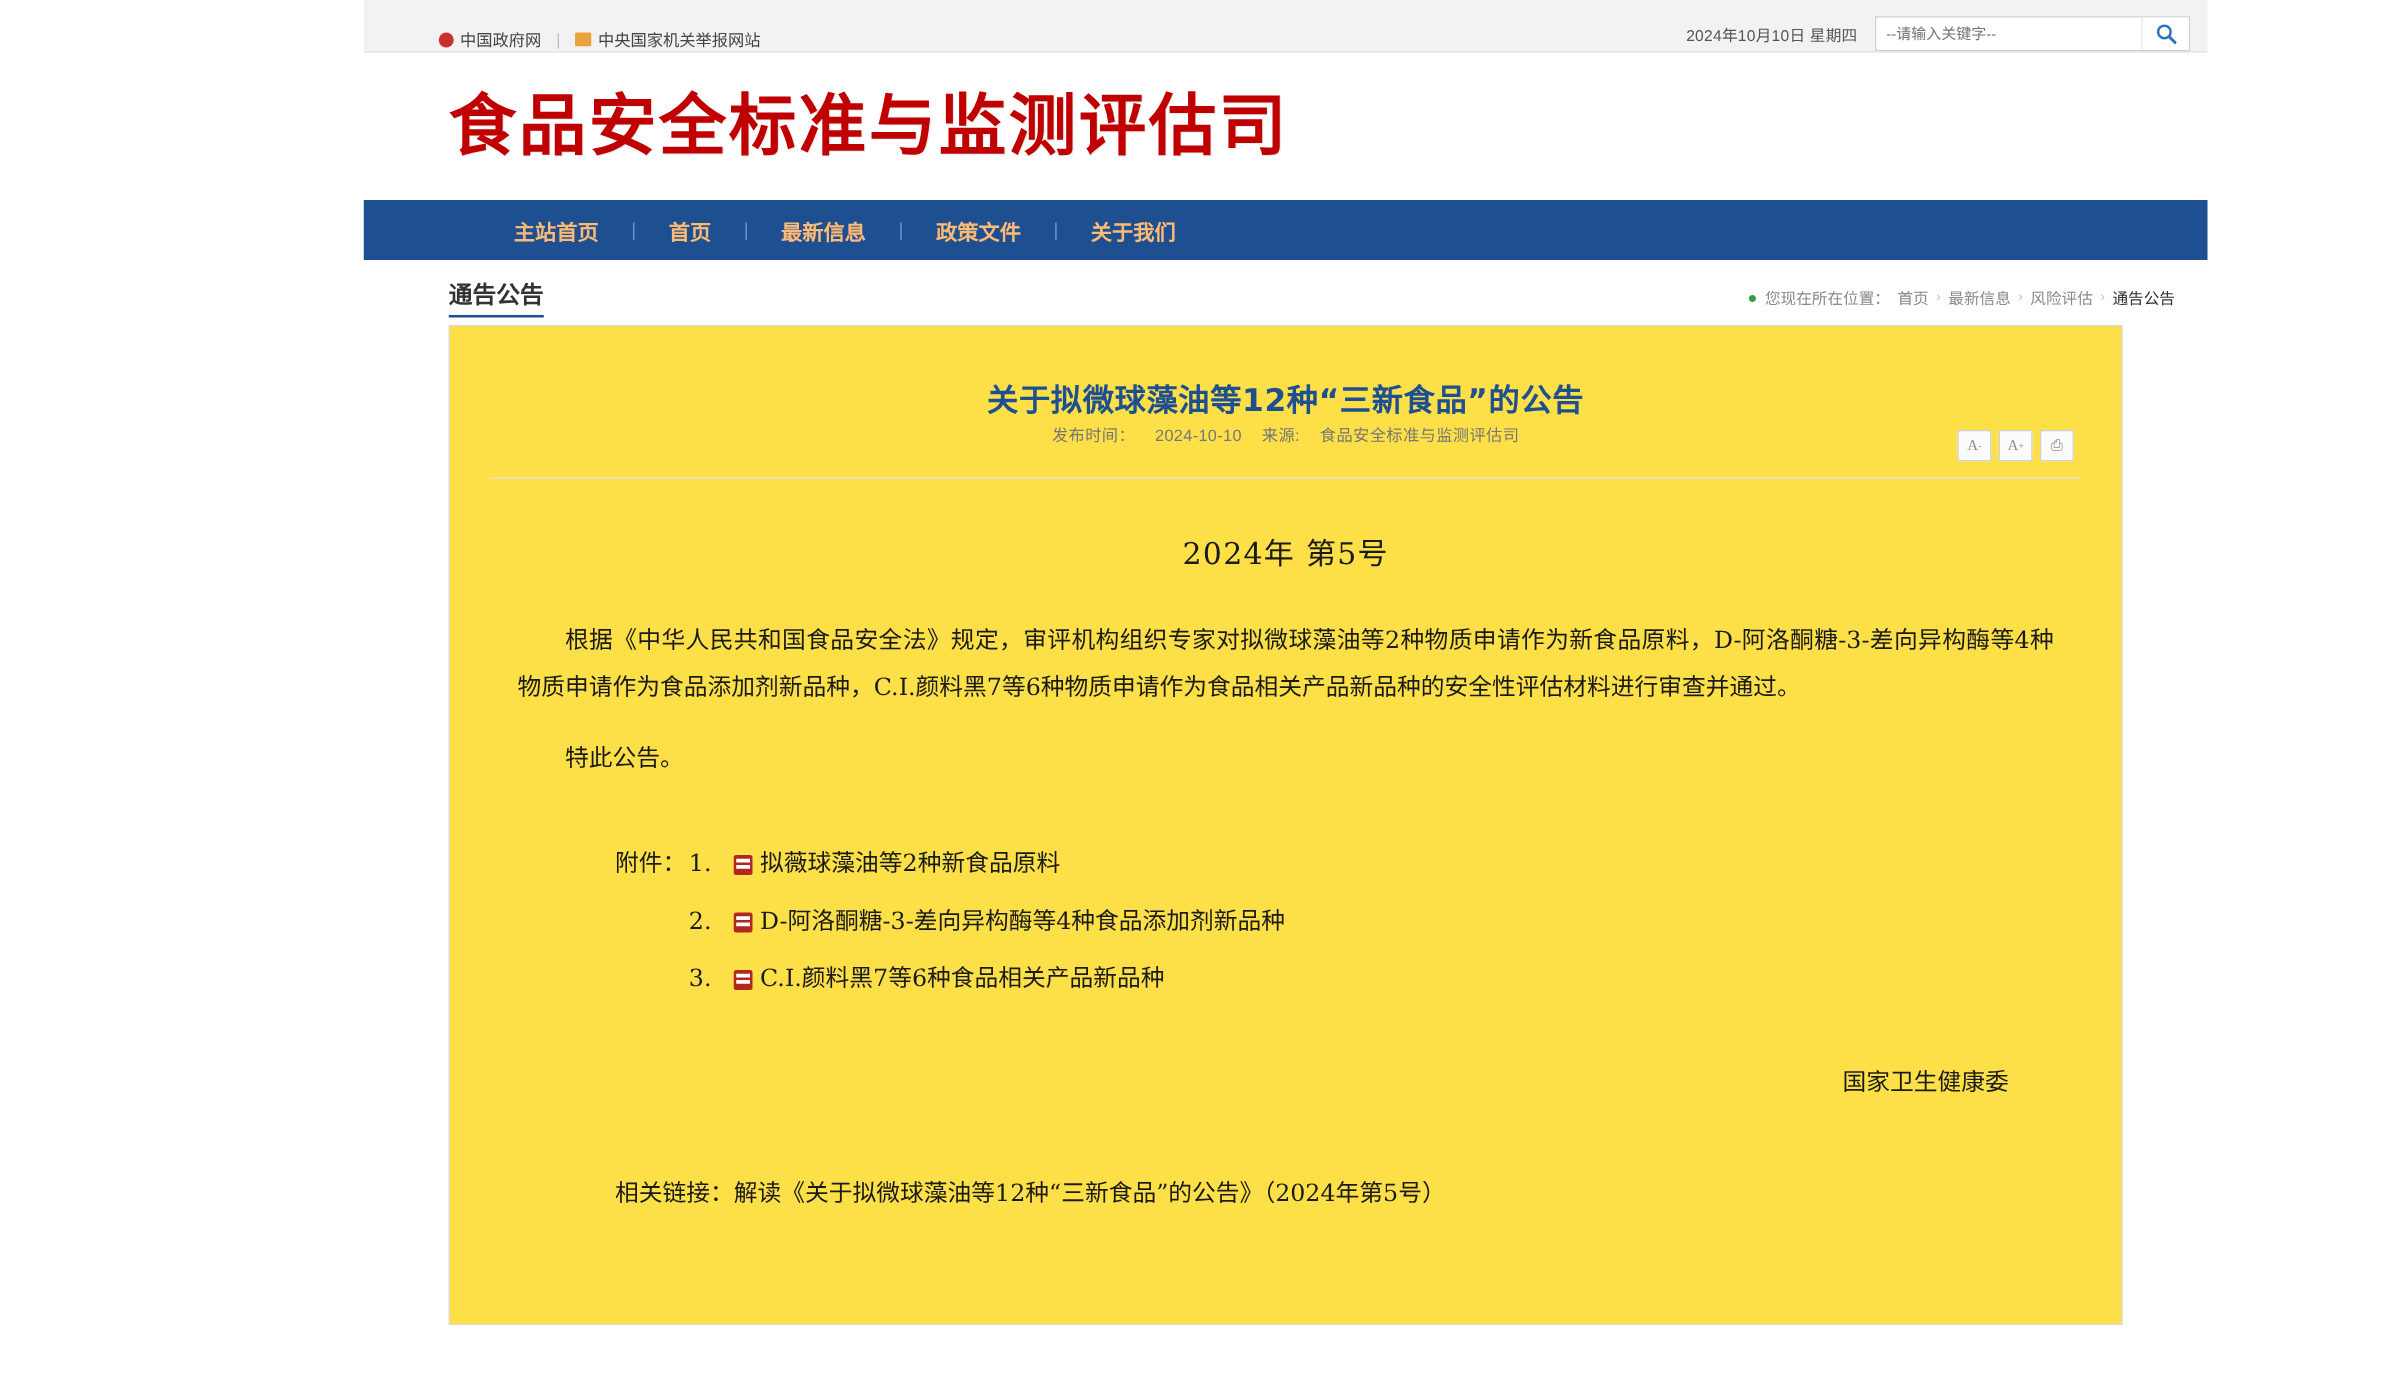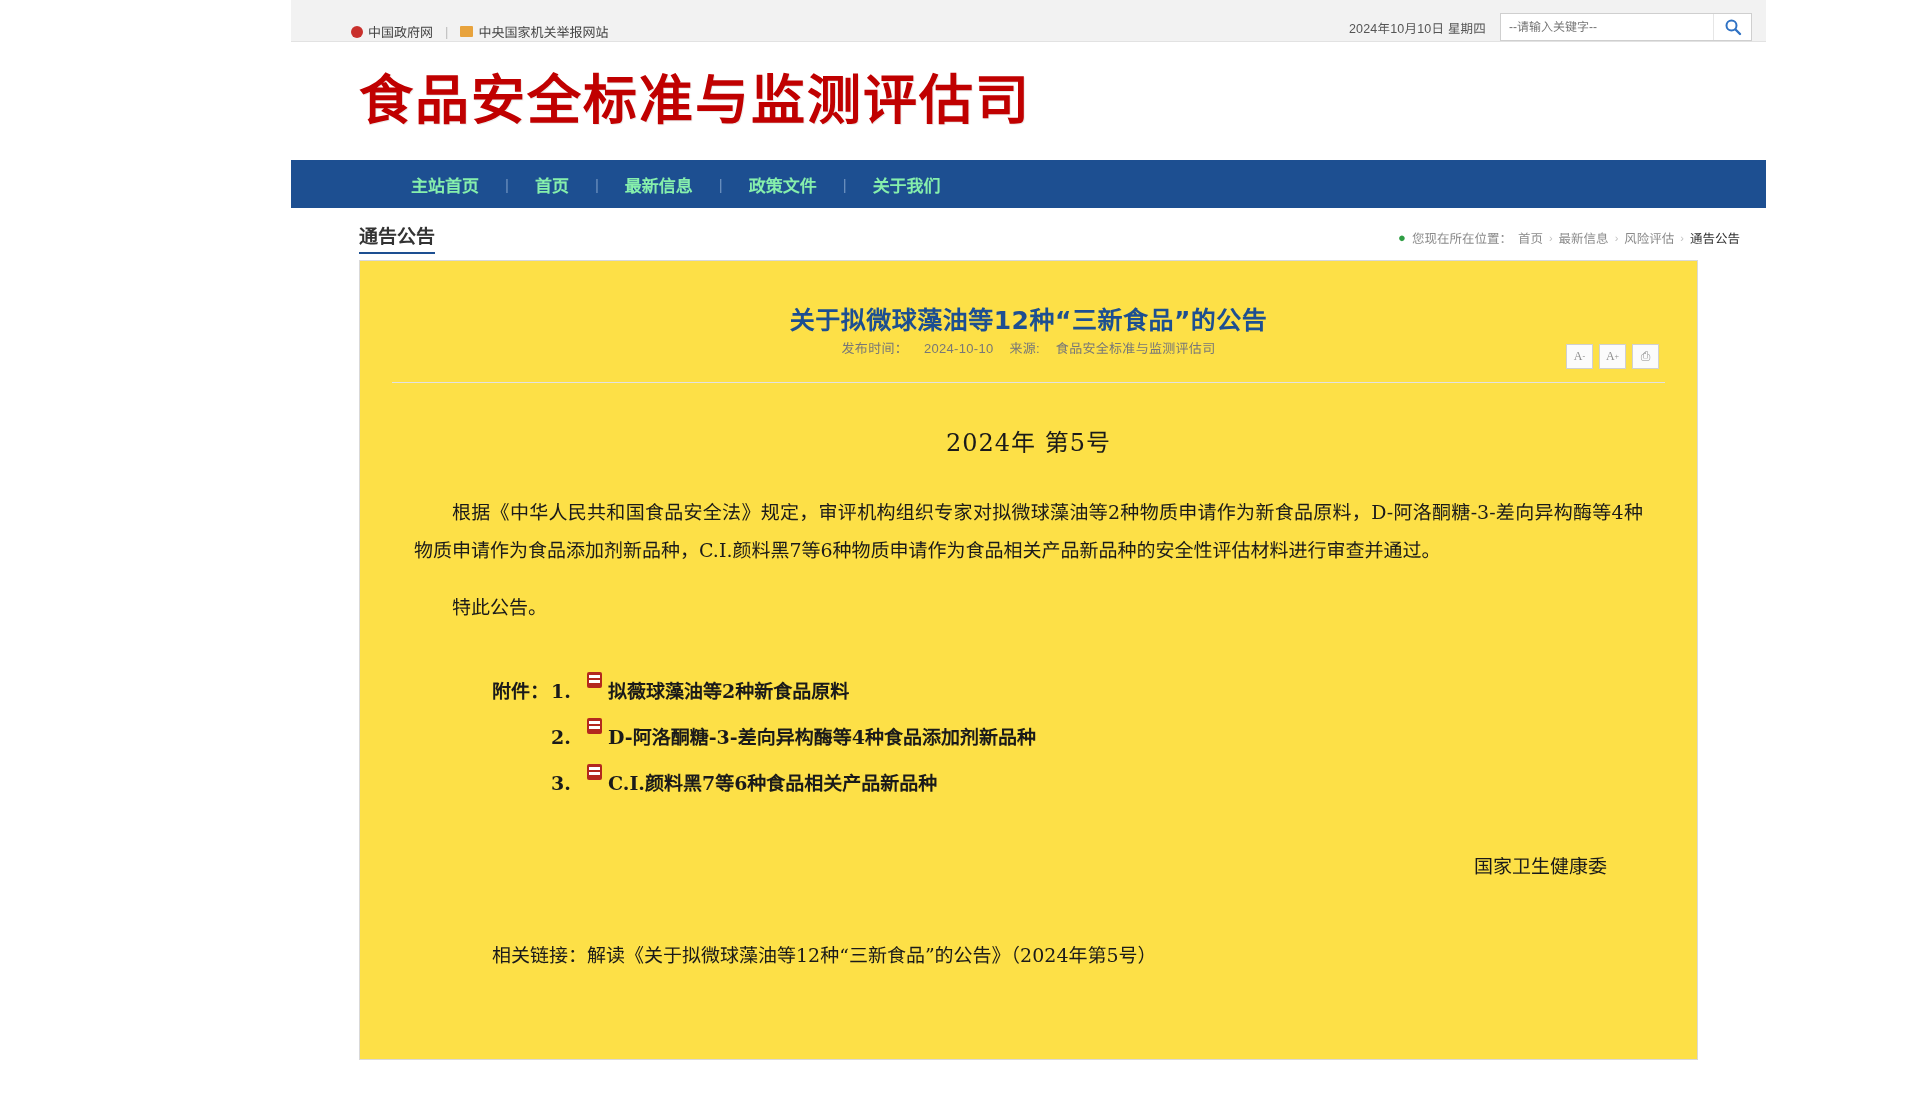--- a/index.html
+++ b/index.html
@@ -128,21 +128,21 @@
   
   .nav {
     height: 48px;
     background: #1d4f91;
     display: flex;
     align-items: center;
     padding-left: 94px;
     box-sizing: border-box;
   }
   .nav-item {
-    color: #86efac;
+    color: #fdba74;
     font-size: 17px;
     font-weight: bold;
     text-decoration: none;
     padding: 0 26px;
     white-space: nowrap;
     font-family: "DejaVu Sans", sans-serif;
   }
   .nav-sep {
     color: #6f93c0;
     font-size: 15px;
@@ -251,25 +251,24 @@
     text-indent: 2em;
     text-align: justify;
   }
   .para.tight { margin-top: 0; }
   .attach-block {
     margin-top: 46px;
     padding-left: 78px;
   }
   .attach-line {
     display: flex;
-    align-items: flex-start;
+    align-items: center;
     gap: 2px;
     margin-bottom: 8px;
     white-space: nowrap;
-    font-weight: bold;
   }
   .attach-label { }
   .attach-num { width: 34px; display: inline-block; }
   .pdf-icon {
     display: inline-block;
     width: 15px; height: 16px;
     background: #b3281e;
     border-radius: 2px;
     position: relative;
     margin: 0 4px -2px 0;

